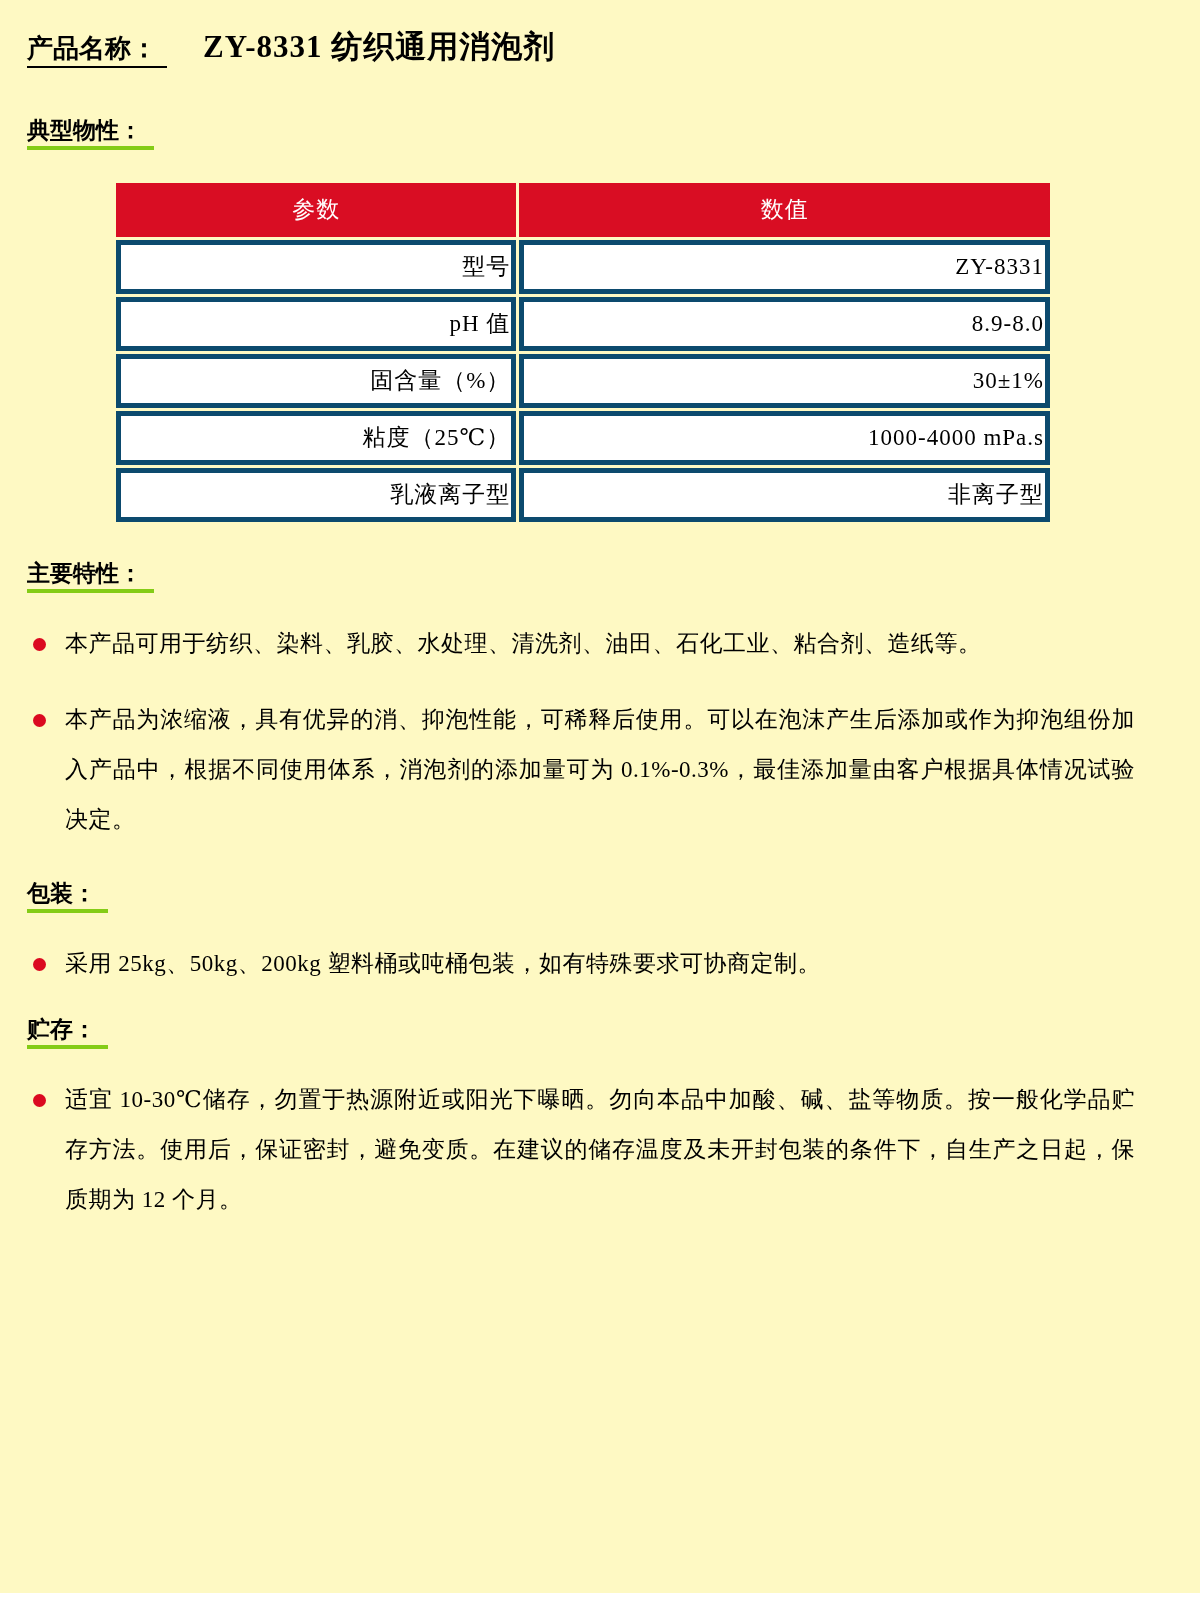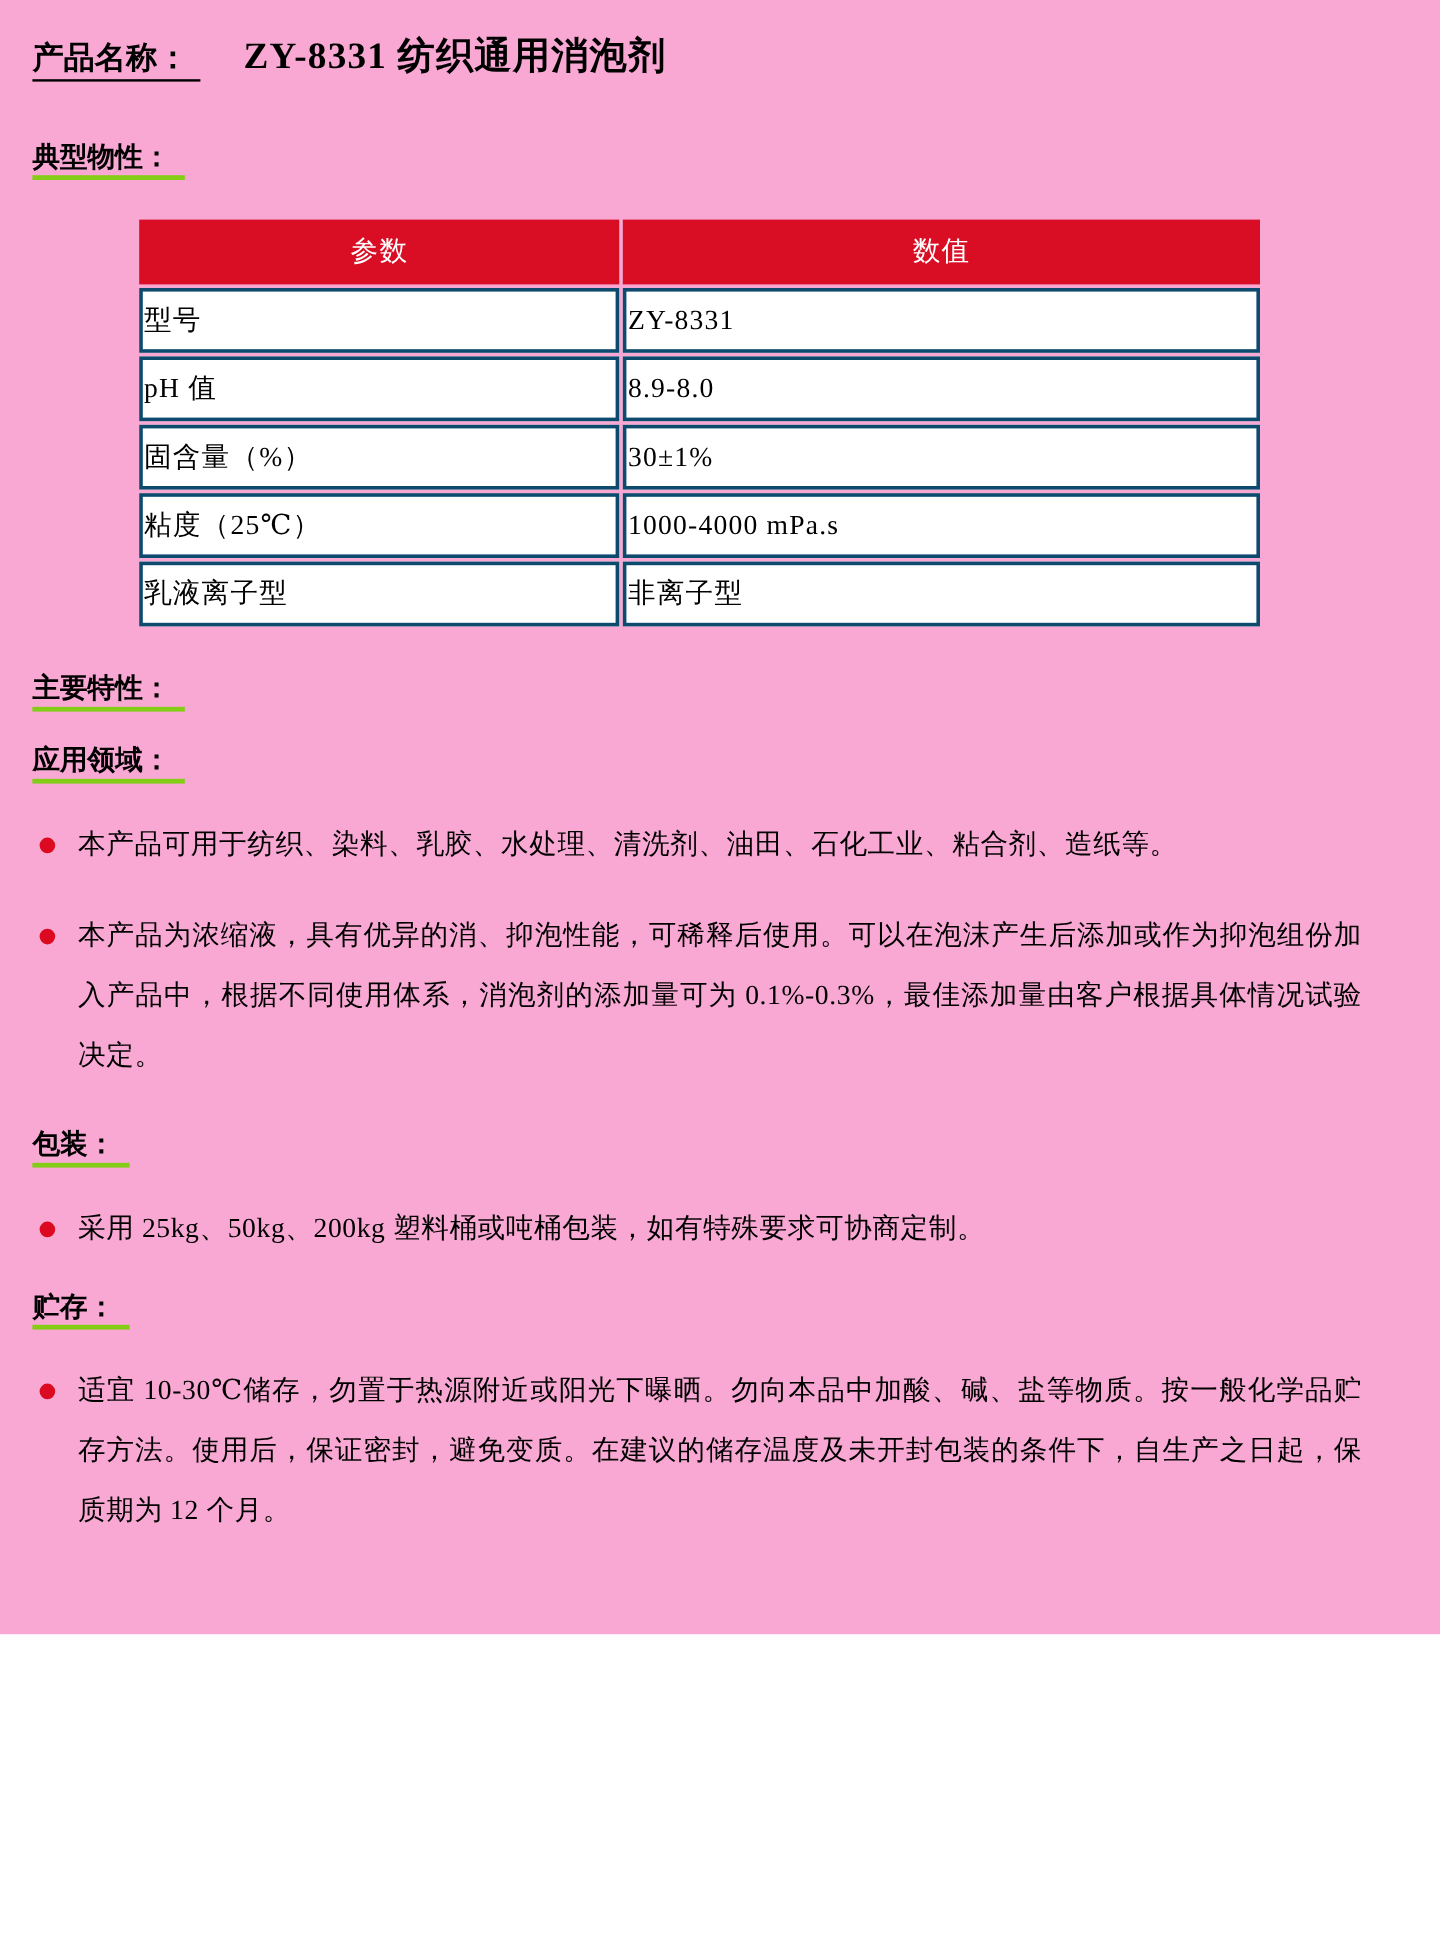--- a/index.html
+++ b/index.html
@@ -1,22 +1,22 @@
 <!DOCTYPE html>
 <html><head>
   <meta charset="utf-8">
   <style>
     * { box-sizing: border-box; }
     html, body { margin: 0; padding: 0; background: #ffffff; }
     body { font-family: "Liberation Serif", "DejaVu Serif", serif; color: #000000; }
     .page {
       position: relative;
       width: 1200px;
-      height: 1362px;
-      background: #f9a8d4;
+      height: 1593px;
+      background: #fef9c3;
       overflow: hidden;
     }
 
     
     .title-row {
       margin: 26px 30px 0 27px;
       display: flex;
       align-items: baseline;
     }
     .product-label {
@@ -56,24 +56,24 @@
       background: #D90D23;
       color: #ffffff;
       font-weight: normal;
       font-size: 23px;
       height: 54px;
       text-align: center;
       letter-spacing: 1px;
     }
     .props-table td {
       background: #ffffff;
-      border: 3px solid #0c4a6e;
+      border: 5px solid #0c4a6e;
       font-size: 23px;
       height: 54px;
-      text-align: left;
+      text-align: right;
       letter-spacing: 1px;
     }
     .col-param { width: 43%; }
     .col-value { width: 57%; }
 
     
     .bullet-row {
       margin: 26px 30px 0 33px;
       display: flex;
       align-items: flex-start;
@@ -144,23 +144,20 @@
         <td>乳液离子型</td>
         <td>非离子型</td>
       </tr>
     </tbody>
   </table>
 
   <div class="mt-sec">
     <span class="section-heading">主要特性：</span>
   </div>
 
-  <div class="mt-sec2">
-    <span class="section-heading">应用领域：</span>
-  </div>
   <div class="bullet-row">
     <span class="bullet-dot"></span>
     <p class="bullet-text">本产品可用于纺织、染料、乳胶、水处理、清洗剂、油田、石化工业、粘合剂、造纸等。</p>
   </div>
 
   <div class="bullet-row">
     <span class="bullet-dot"></span>
     <p class="bullet-text">本产品为浓缩液，具有优异的消、抑泡性能，可稀释后使用。可以在泡沫产生后添加或作为抑泡组份加入产品中，根据不同使用体系，消泡剂的添加量可为 0.1%-0.3%，最佳添加量由客户根据具体情况试验决定。</p>
   </div>
 

